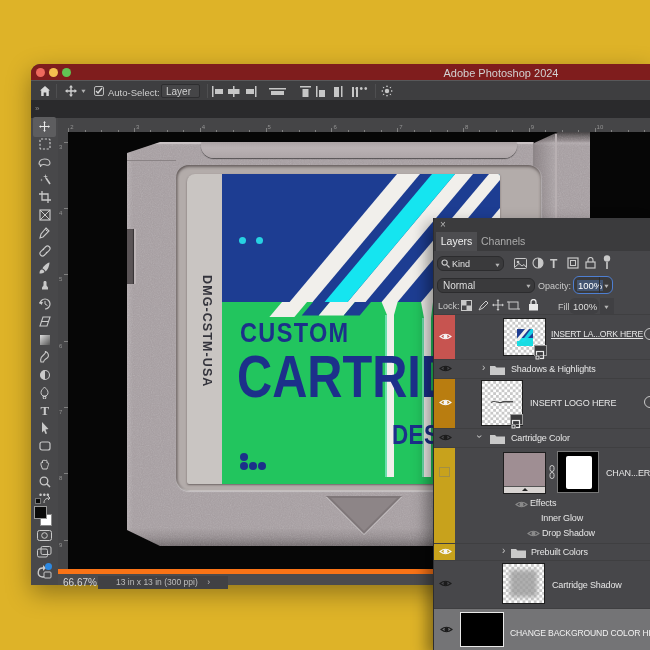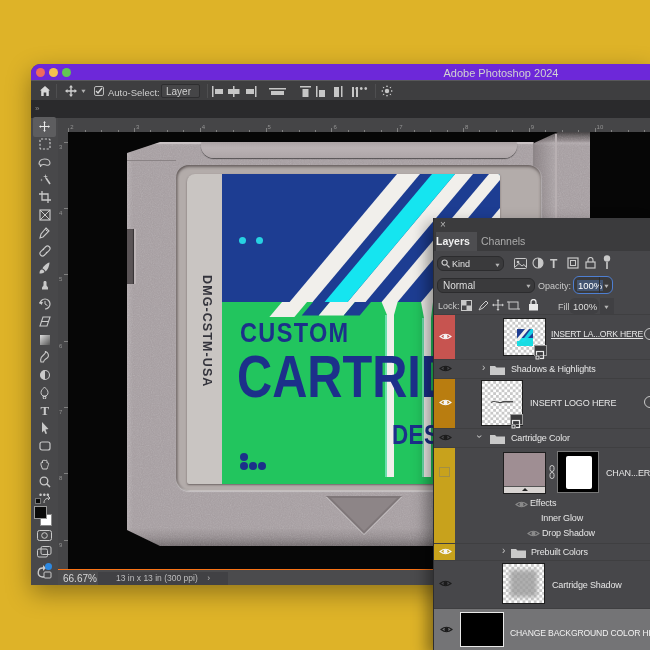--- a/index.html
+++ b/index.html
@@ -1,35 +1,35 @@
 <!DOCTYPE html>
 <html><head><meta charset="utf-8">
 <style>
 *{margin:0;padding:0;box-sizing:border-box}
 html,body{width:650px;height:650px;overflow:hidden}
 body{background:#deb328;font-family:"Liberation Sans",sans-serif;position:relative}
 .abs{position:absolute}
 #win{position:absolute;left:31px;top:64px;width:619px;height:521px;background:#4b4b4d;border-radius:9px 0 0 0;box-shadow:0 8px 24px rgba(0,0,0,.35)}
-#titlebar{position:absolute;left:0;top:0;right:0;height:16px;background:#6d28d9;border-radius:9px 0 0 0}
+#titlebar{position:absolute;left:0;top:0;right:0;height:16px;background:#7f1d1d;border-radius:9px 0 0 0}
 .tl{position:absolute;top:4px;width:9px;height:9px;border-radius:50%}
 #title{position:absolute;top:3px;left:360px;width:220px;text-align:center;font-size:11px;color:#d2d2d2}
 #optbar{position:absolute;left:0;top:16px;right:0;height:20px;background:#3e3e40;border-top:1px solid #58585a;color:#cfcfcf}
 #tabbar{position:absolute;left:0;top:36px;right:0;height:18px;background:#2a2a2c}
 #tab{position:absolute;left:27px;top:0;width:402px;height:18px;background:#3a3a3d;color:#d6d6d6;font-size:7.8px;font-weight:bold;letter-spacing:-0.15px;line-height:18px;white-space:nowrap;overflow:hidden}
 #tab .x{color:#9a9a9a;font-weight:normal;padding:0 4px 0 7px;font-size:9px}
 #toolbar{position:absolute;left:0;top:54px;width:27px;bottom:0;background:#48484a}
 .tool{position:absolute;left:3.5px;width:20px;height:17px;display:flex;align-items:center;justify-content:center}
 .tool svg{display:block}
 #toolsel{position:absolute;left:2px;top:-1px;width:23px;height:20px;background:#5d5d5f;border-radius:2px}
 #rulertop{position:absolute;left:27px;top:61px;right:0;height:7px;background:#454547;font-size:6px;color:#929292}
 #rulerleft{position:absolute;left:27px;top:68px;width:10px;bottom:16px;background:#454547;font-size:6px;color:#929292}
 .rnum{position:absolute}
 .tick{position:absolute;background:#808080}
 #canvas{position:absolute;left:37px;top:68px;right:0;bottom:16px;background:#060606;overflow:hidden}
-#status{position:absolute;left:27px;bottom:0;right:0;height:16px;background:#4b4b4d;border-top:1px solid #f97316;color:#d8d8d8}
+#status{position:absolute;left:27px;bottom:0;right:0;height:16px;background:#4b4b4d;border-top:5px solid #f97316;color:#d8d8d8}
 #status .pct{position:absolute;left:5px;top:3px;font-size:10px}
 #status .docbox{position:absolute;left:40px;top:1.5px;width:130px;height:13px;background:#414144;font-size:8.5px;color:#bdbdbd;text-align:center;line-height:13px}
 
 #cart{position:absolute;left:59px;top:0;width:463px;height:414px;background:#a59da0;
 clip-path:polygon(0 21px,33px 10px,407px 10px,429px 0,463px 0,463px 414px,33px 414px,0 398px)}
 #cartshade{position:absolute;left:0;top:0;width:100%;height:100%;
 background:
 linear-gradient(180deg,rgba(0,0,0,.6) 0,rgba(0,0,0,.3) 5px,rgba(40,30,30,.15) 9px,rgba(255,255,255,.1) 11px,rgba(255,255,255,0) 14px),
 linear-gradient(90deg,rgba(255,255,255,.12) 0,rgba(255,255,255,0) 6px),
 linear-gradient(0deg,rgba(0,0,0,.3) 0,rgba(20,15,15,.12) 9px,rgba(0,0,0,0) 18px)}
@@ -50,21 +50,21 @@
 #custom{position:absolute;left:18px;top:143px;font-size:28px;font-weight:bold;color:#1c308a;letter-spacing:1.6px;transform:scaleX(.84);transform-origin:0 0}
 #cartridgetxt{position:absolute;left:15px;top:169px;font-size:59px;font-weight:bold;color:#1c308a;letter-spacing:0;transform:scaleX(.825);transform-origin:0 0}
 #design{position:absolute;left:170px;top:245px;font-size:28px;font-weight:bold;color:#1c308a;letter-spacing:.5px;transform:scaleX(.80);transform-origin:0 0}
 .vstripe{position:absolute;width:7px;background:#f1efeb;box-shadow:-2px 0 0 rgba(170,242,238,.55)}
 #tri{position:absolute;left:199px;top:364px;width:0;height:0;border-left:38px solid transparent;border-right:38px solid transparent;border-top:38px solid #7f7779;filter:drop-shadow(0 1.5px 0 rgba(255,255,255,.45))}
 #tri2{position:absolute;left:204px;top:366px;width:0;height:0;border-left:33px solid transparent;border-right:33px solid transparent;border-top:33px solid #8d8587}
 
 #panel{position:absolute;left:433px;top:218px;width:217px;border-left:1px solid #2e2e30;height:432px;background:#47474a;box-shadow:-6px 6px 14px rgba(0,0,0,.4);overflow:hidden}
 #phead{position:absolute;left:0;top:0;right:0;height:14px;background:#3b3b3d}
 #ptabs{position:absolute;left:0;top:14px;right:0;height:19px;background:#3b3b3d}
-#ptab1{position:absolute;left:2px;top:0;width:41px;height:19px;background:#4d4d50;color:#f0f0f0;font-size:10.5px;font-weight:bold;line-height:19px}
+#ptab1{position:absolute;left:2px;top:0;width:41px;height:19px;background:#4d4d50;color:#f0f0f0;font-size:10.5px;font-weight:normal;text-align:center;line-height:19px}
 #ptab2{position:absolute;left:47px;top:0;color:#ababab;font-size:10.5px;line-height:19px}
 .pbox{position:absolute;background:#3a3a3c;border:1px solid #2c2c2e;border-radius:6px;color:#ddd;font-size:10px}
 .plabel{position:absolute;font-size:9px;color:#c9c9c9}
 .chev{position:absolute;color:#b5b5b5;font-size:7px;transform:scaleY(.8)}
 .rowbg{position:absolute;left:0;right:0;border-top:1px solid #3f3f41}
 .tag{position:absolute;width:21px}
 .thumb{position:absolute;background:conic-gradient(#fff 0 25%,#c9c9c9 0 50%,#fff 0 75%,#c9c9c9 0) 0 0/5.6px 5.6px;border:1px solid #1e1e1e}
 .ltext{position:absolute;font-size:9px;letter-spacing:-0.15px;color:#e6e6e6;white-space:nowrap}
 .picon{position:absolute}
 .sobadge{position:absolute;width:13px;height:11px;background:#3a3a3c;border:1px solid #999}

